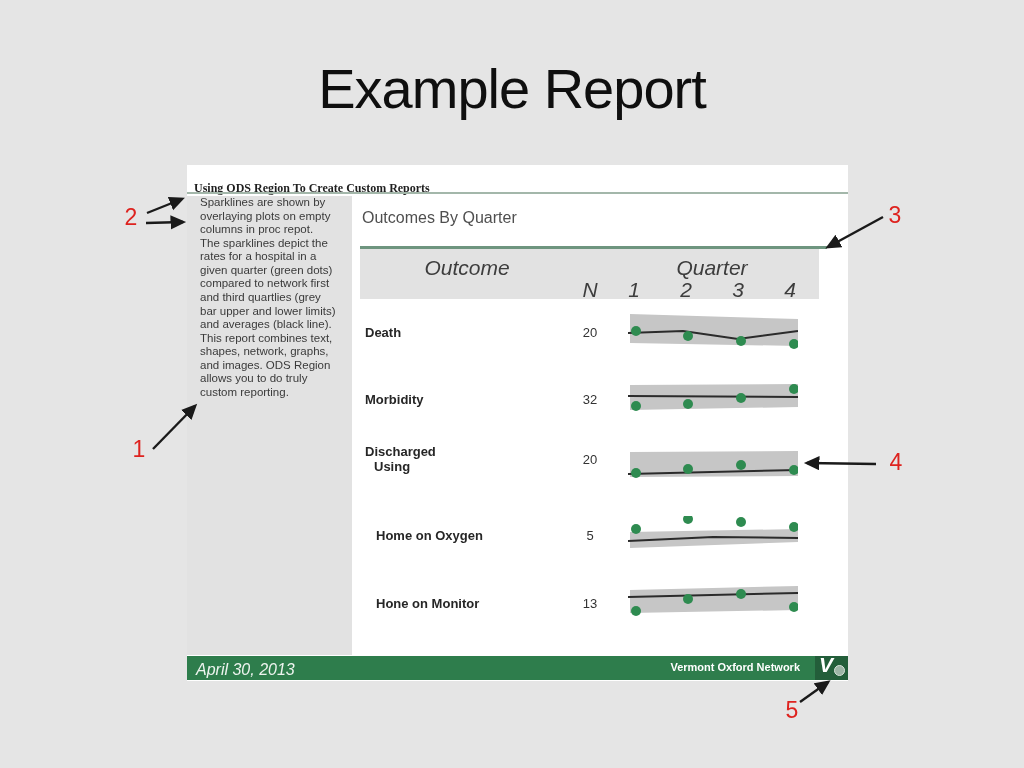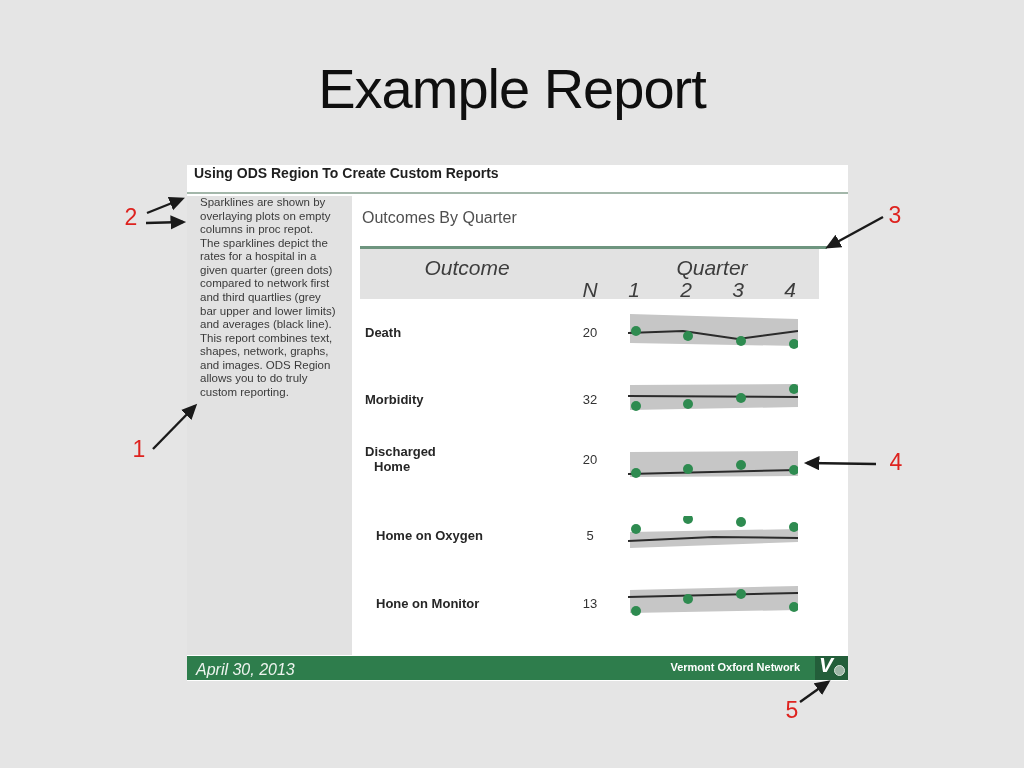--- a/index.html
+++ b/index.html
@@ -3,21 +3,21 @@
 <meta charset="utf-8">
 <style>
   html,body{margin:0;padding:0;background:#fff;}
   .slide{position:relative;width:1024px;height:768px;background:#e5e5e5;overflow:hidden;
          font-family:"Liberation Sans",sans-serif;}
   .slide-title{position:absolute;left:0;top:56px;width:100%;text-align:center;
          font-size:56px;color:#0f0f0f;letter-spacing:-1px;}
 
   
   .report{position:absolute;left:187px;top:165px;width:661px;height:516px;background:#fff;}
-  .report-header{position:absolute;left:7px;top:0;font-size:14px;font-weight:bold;color:#1f1f1f;}
+  .report-header{position:absolute;left:7px;top:16px;font-size:12px;font-weight:bold;color:#1f1f1f;font-family:Liberation Serif, serif;}
   .title-rule{position:absolute;left:0;top:27px;width:661px;height:2px;background:#a3b7aa;}
 
   
   .sidebar{position:absolute;left:0;top:31px;width:165px;height:459px;background:#e2e2e2;
            color:#3a3a3a;font-size:11.5px;line-height:1.18;}
   .sidebar p{margin:0;padding:0 0 0 13px;width:136px;}
   .sb-p1{padding-top:13px;}
   .sb-p2{padding-top:31px;}
   .sb-p3{padding-top:26px;}
 
@@ -113,21 +113,21 @@
           <circle cx="8" cy="26" r="5" fill="#2e8b50"></circle>
           <circle cx="60" cy="24" r="5" fill="#2e8b50"></circle>
           <circle cx="113" cy="18" r="5" fill="#2e8b50"></circle>
           <circle cx="166" cy="9" r="5" fill="#2e8b50"></circle>
         </svg>
     </div>
 
     <div class="row r2">
       <div class="row-label">
         <span class="l1">Discharged</span>
-        <span class="l2">Home</span>
+        <span class="l2">Using</span>
       </div>
       <div class="row-n">20</div>
       <svg class="spark" viewBox="0 0 170 40">
           <polygon points="2,12 170,11 170,36 2,37" fill="#c6c6c6"></polygon>
           <polyline points="0,34 170,30" fill="none" stroke="#2b2b2b" stroke-width="2"></polyline>
           <circle cx="8" cy="33" r="5" fill="#2e8b50"></circle>
           <circle cx="60" cy="29" r="5" fill="#2e8b50"></circle>
           <circle cx="113" cy="25" r="5" fill="#2e8b50"></circle>
           <circle cx="166" cy="30" r="5" fill="#2e8b50"></circle>
         </svg>

